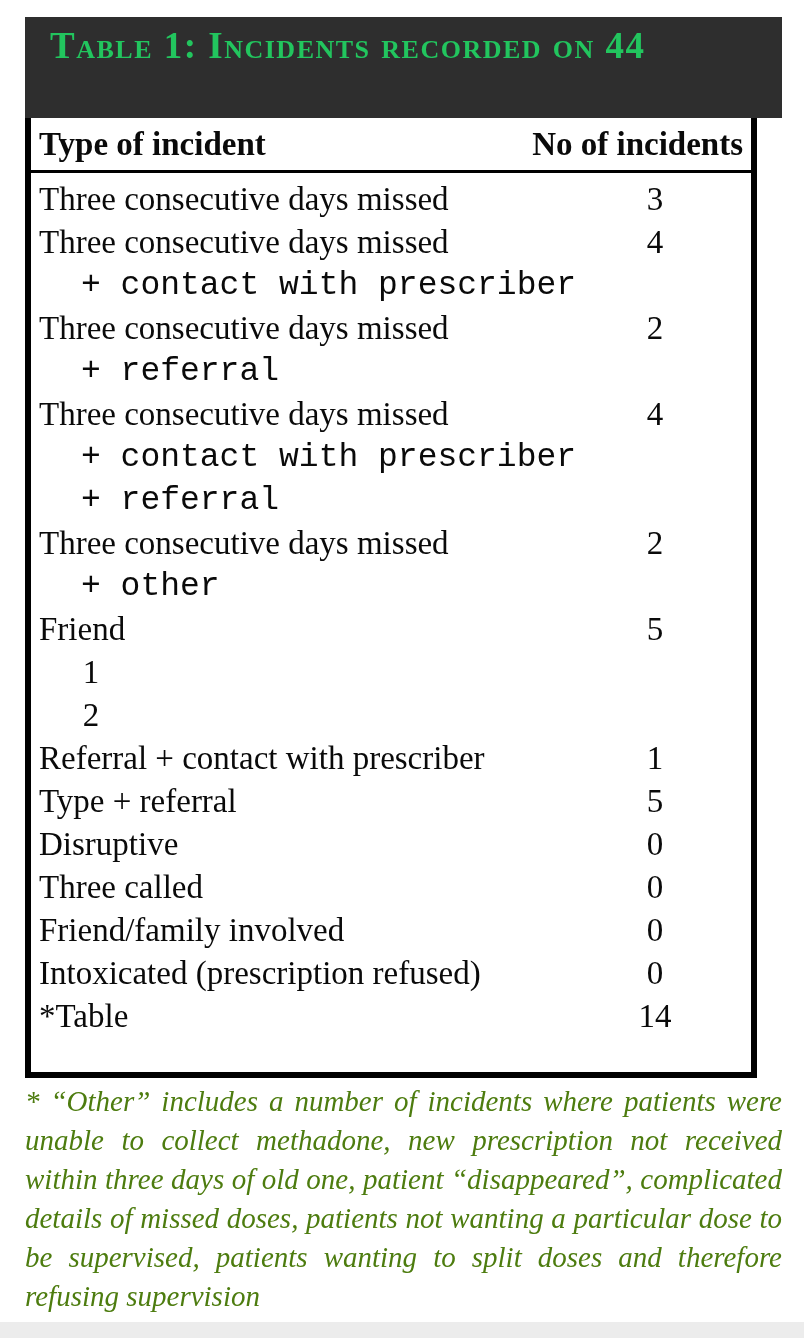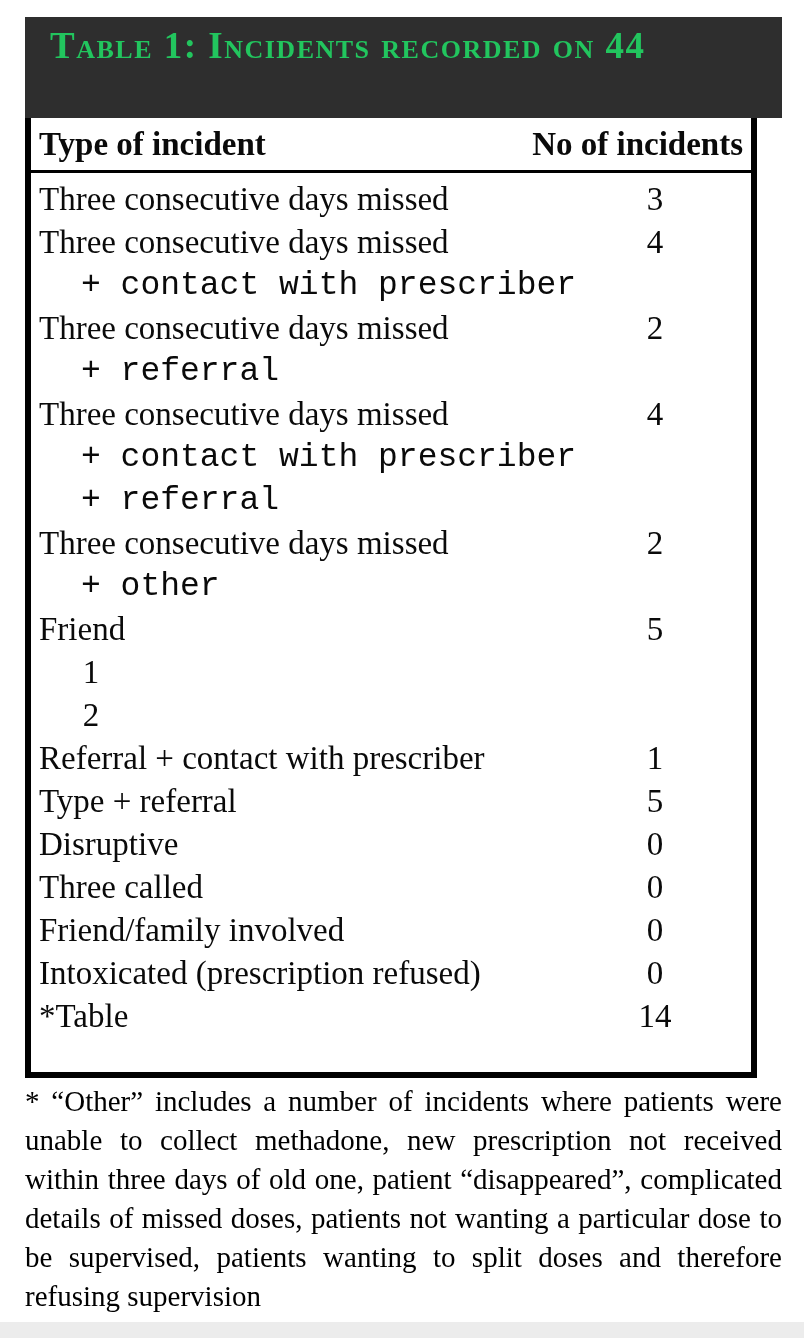--- a/index.html
+++ b/index.html
@@ -56,24 +56,25 @@
     width: 120px;
     margin-right: 36px;
     text-align: center;
     line-height: 43px; height: 43px;
     flex: 0 0 auto;
   }
   .footnote {
     position: absolute;
     left: 25px; top: 1082px;
     width: 757px;
+    font-style: italic;
     font-size: 29px;
     line-height: 39px;
     text-align: justify;
-    color: #000000;
+    color: #4d7c0f;
   }
   .bottom-bar {
     position: absolute;
     left: 0; bottom: 0;
     width: 804px; height: 16px;
     background: #ececec;
   }
 </style>
 </head>
 <body>

